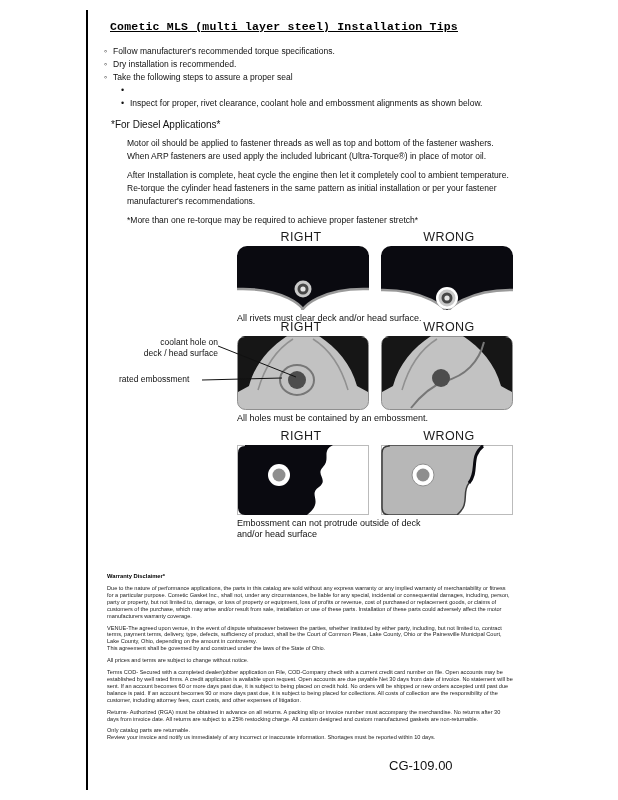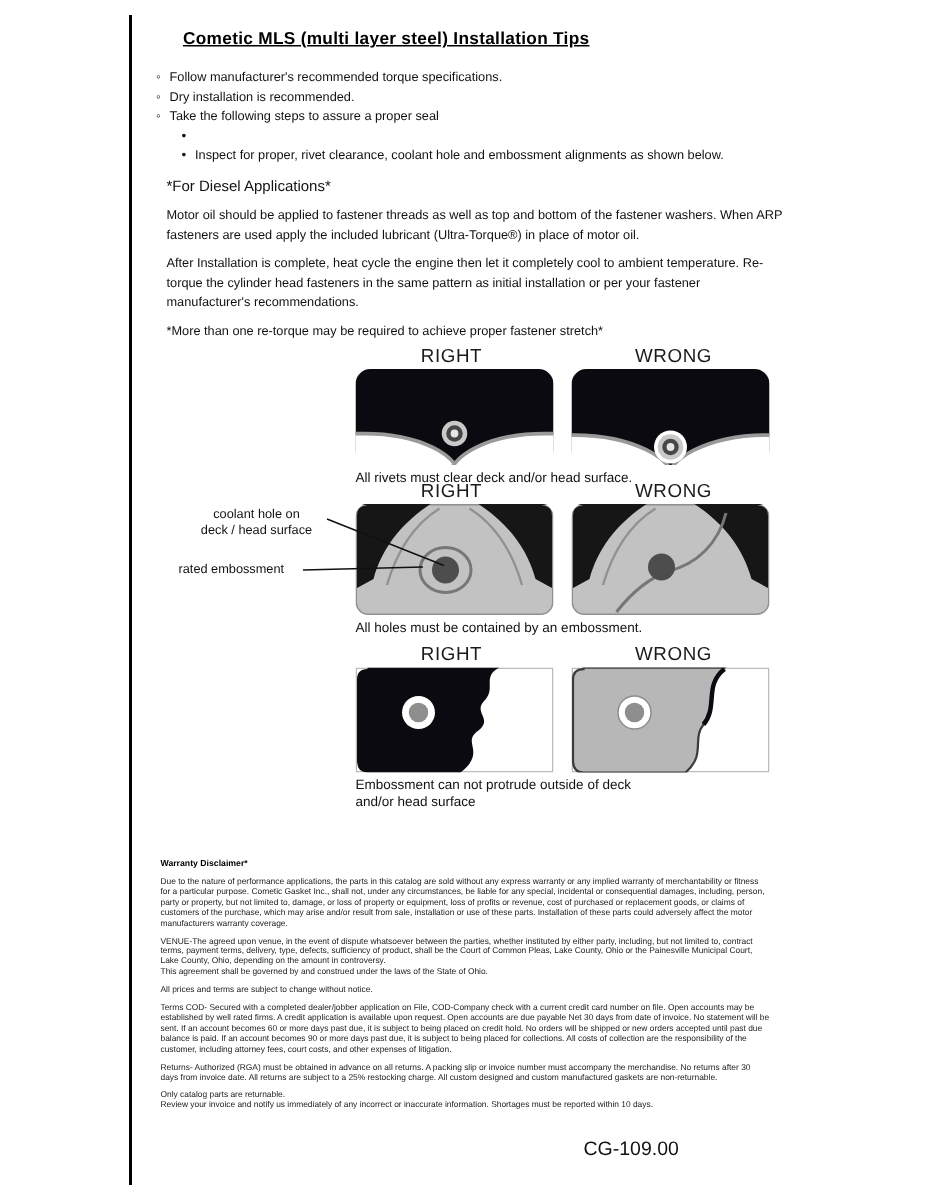--- a/index.html
+++ b/index.html
@@ -2,42 +2,42 @@
 <html><head>
 <meta charset="utf-8">
 <style>
   * { margin:0; padding:0; box-sizing:border-box; }
   html,body { background:#ffffff; }
   body { font-family:"Liberation Sans", sans-serif; color:#111; }
   .page { position:relative; width:618px; height:800px; background:#fff; overflow:hidden; }
 
   .vrule { position:absolute; left:86px; top:10px; width:2px; height:780px; background:#000; }
 
-  .title { position:absolute; left:122px; top:20px; font-size:11.5px; font-weight:bold;
-           text-decoration:underline; color:#000; letter-spacing:.2px; }
+  .title { position:absolute; left:110px; top:20px; font-size:11.5px; font-weight:bold;
+           text-decoration:underline; color:#000; letter-spacing:.2px;font-family:Liberation Mono, monospace; }
 
   .tips { position:absolute; left:104px; top:45px; width:478px; font-size:8.5px; }
   .bullet { display:flex; line-height:13px; }
   .bullet .m { width:9px; flex:none; font-size:9px; }
   .bullet.sub { margin-left:17px; }
 
   .diesel { position:absolute; left:111px; top:119px; width:414px; }
   .diesel-h { font-size:10px; font-weight:normal; margin-bottom:7px; }
-  .diesel p { font-size:8.5px; line-height:13px; margin:0 0 6px; }
+  .diesel p { font-size:8.5px; line-height:13px; margin:0 16px 6px; }
 
   .diag-row { position:absolute; left:237px; width:276px; }
   .row1 { top:230px; } .row2 { top:320px; } .row3 { top:429px; }
   .diag-labels { display:flex; gap:20px; margin-bottom:2px; }
   .diag-labels span { width:132px; text-align:center; font-size:12.5px; color:#1a1a1a; letter-spacing:.4px; }
   .diag-imgs { display:flex; gap:12px; }
   .diag-imgs svg { display:block; }
   .diag-caption { margin-top:3px; font-size:9px; color:#111; }
   .cap3 { width:200px; line-height:11px; }
 
-  .callout1 { position:absolute; left:124px; top:337px; width:94px; text-align:center;
+  .callout1 { position:absolute; left:124px; top:337px; width:94px; text-align:right;
               font-size:8.5px; line-height:11px; }
   .callout2 { position:absolute; left:119px; top:374px; font-size:8.5px; }
   .leaders  { position:absolute; left:196px; top:336px; }
 
   .warranty { position:absolute; left:107px; top:573px; width:406px; color:#222; }
   .w-head { font-size:5.8px; font-weight:bold; margin-bottom:6px; color:#000; }
   .wp { font-size:5.6px; line-height:6.9px; margin:0 0 5px; }
   .wp.tight { margin-bottom:0; }
 
   .footer { position:absolute; left:389px; top:758px; font-size:13px; color:#111; }

